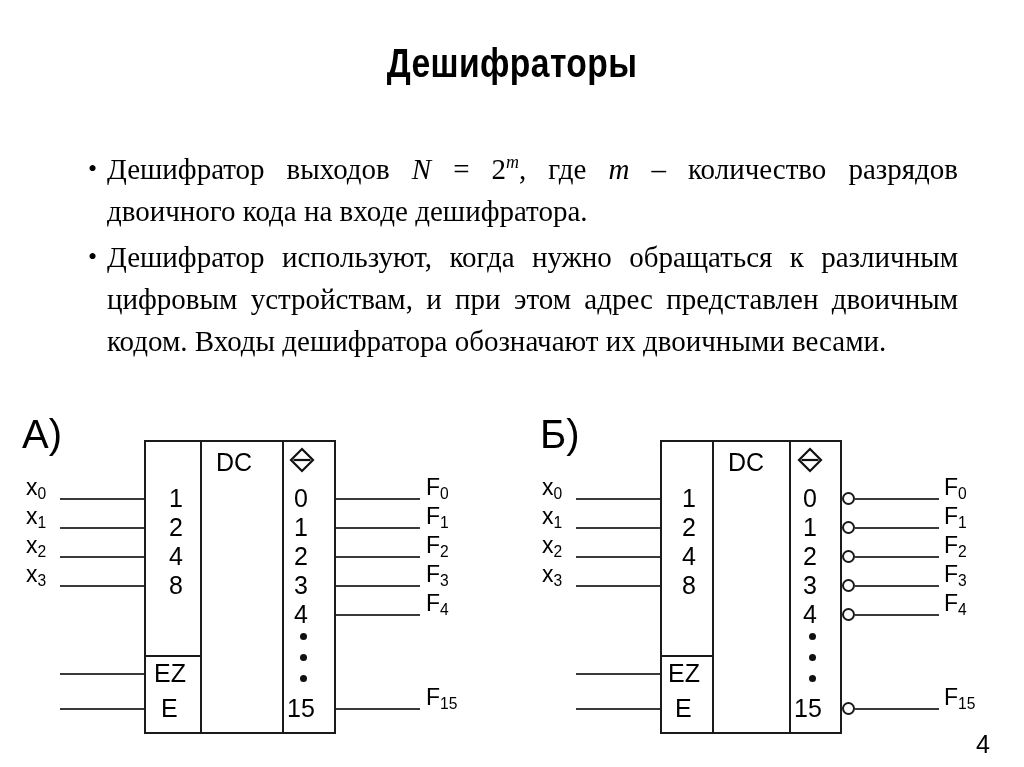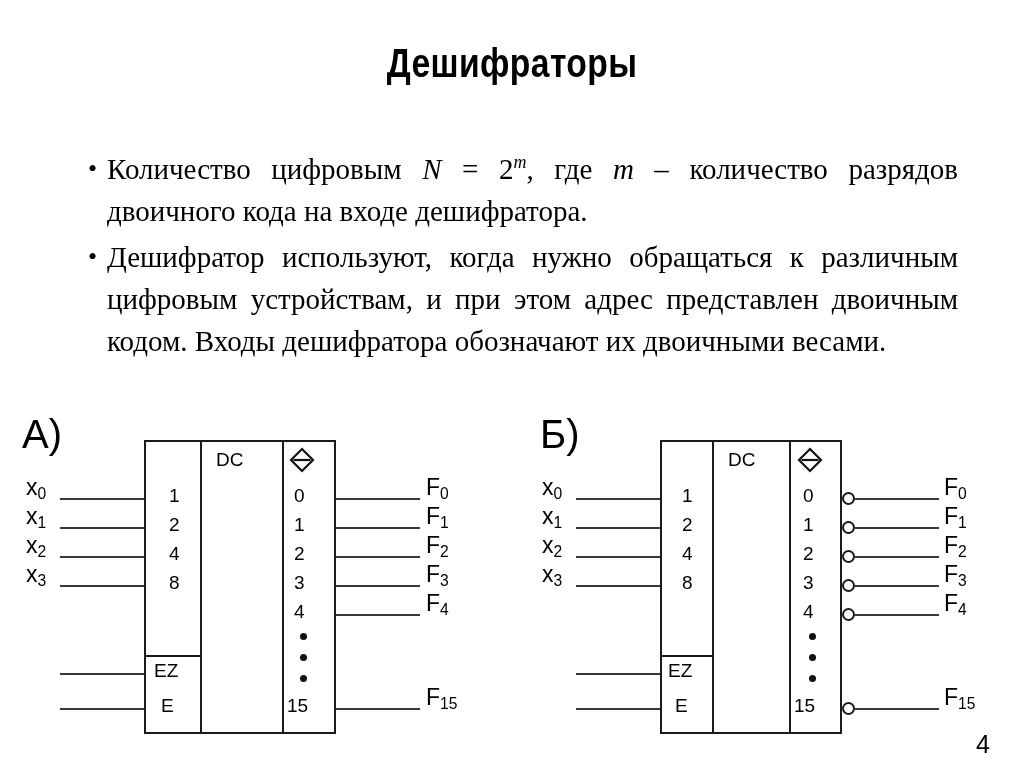--- a/index.html
+++ b/index.html
@@ -99,21 +99,21 @@
     position: absolute;
     background: #1a1a1a;
   }
   .vdiv { width: 2px; }
   .hdiv { height: 2px; }
 
   
   .chip-txt {
     position: absolute;
     font-family: "Liberation Sans", sans-serif;
-    font-size: 19px;
+    font-size: 25px;
     line-height: 1;
     white-space: nowrap;
   }
 
   
   .wire {
     position: absolute;
     height: 2px;
     background: #3a3a3a;
   }
@@ -173,21 +173,21 @@
 </head>
 <body>
 
 <div id="slide-title">Дешифраторы</div>
 
 <div id="body-text">
 
   <div class="bullet-row">
     <span class="bullet-dot">•</span>
     <span class="bullet-text">
-      <span>Количество  цифровым  </span><span class="ital">N</span><span>  =  </span><span class="nowrap"><span>2</span><sup>m</sup></span><span>,  где  </span><span class="ital">m</span><span>  –  количество разрядов двоичного кода на входе дешифратора.</span>
+      <span>Дешифратор  выходов  </span><span class="ital">N</span><span>  =  </span><span class="nowrap"><span>2</span><sup>m</sup></span><span>,  где  </span><span class="ital">m</span><span>  –  количество разрядов двоичного кода на входе дешифратора.</span>
     </span>
   </div>
 
   <div class="bullet-row">
     <span class="bullet-dot">•</span>
     <span class="bullet-text">Дешифратор используют, когда нужно обращаться к различным цифровым устройствам, и при этом адрес представлен двоичным кодом. Входы дешифратора обозначают их двоичными весами.</span>
   </div>
 
 </div>
 

